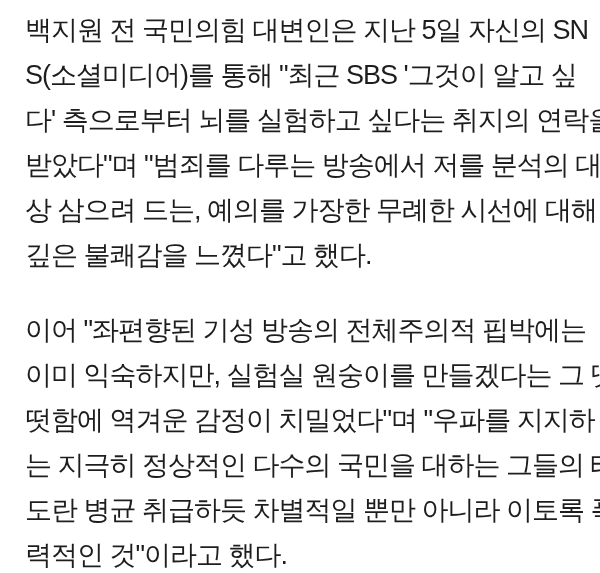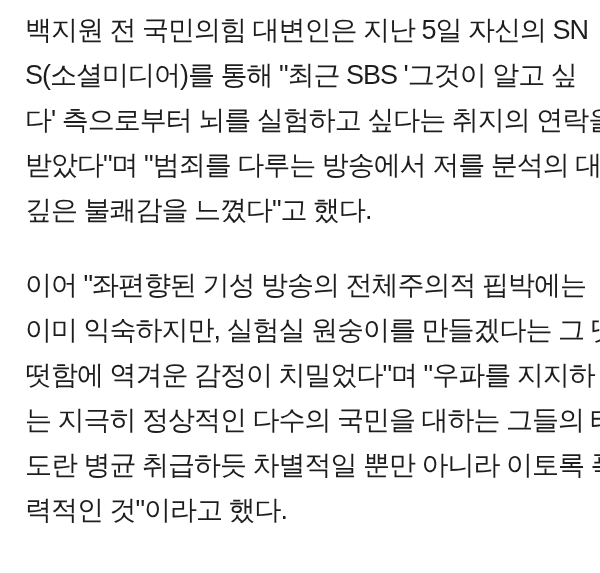--- a/index.html
+++ b/index.html
@@ -37,20 +37,21 @@
 </head>
 <body>
 
 <div class="article">
 
   <div class="paragraph first">
     <div class="text-line">백지원 전 국민의힘 대변인은 지난 5일 자신의 SN</div>
     <div class="text-line">S(소셜미디어)를 통해 "최근 SBS '그것이 알고 싶</div>
     <div class="text-line">다' 측으로부터 뇌를 실험하고 싶다는 취지의 연락을</div>
     <div class="text-line">받았다"며 "범죄를 다루는 방송에서 저를 분석의 대</div>
+    <div class="text-line">상 삼으려 드는, 예의를 가장한 무례한 시선에 대해</div>
     <div class="text-line">깊은 불쾌감을 느꼈다"고 했다.</div>
   </div>
 
   <div class="paragraph second">
     <div class="text-line">이어 "좌편향된 기성 방송의 전체주의적 핍박에는</div>
     <div class="text-line">이미 익숙하지만, 실험실 원숭이를 만들겠다는 그 떳</div>
     <div class="text-line">떳함에 역겨운 감정이 치밀었다"며 "우파를 지지하</div>
     <div class="text-line">는 지극히 정상적인 다수의 국민을 대하는 그들의 태</div>
     <div class="text-line">도란 병균 취급하듯 차별적일 뿐만 아니라 이토록 폭</div>
     <div class="text-line">력적인 것"이라고 했다.</div>

